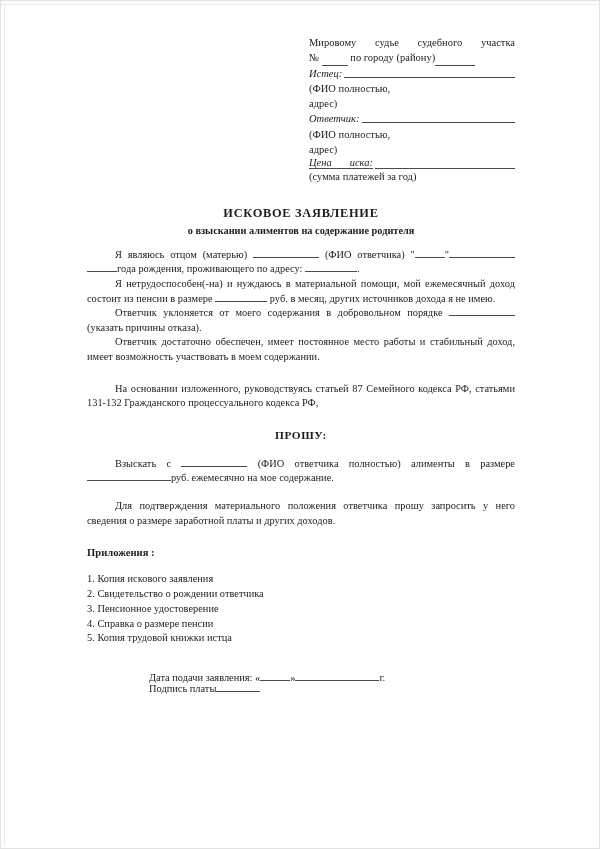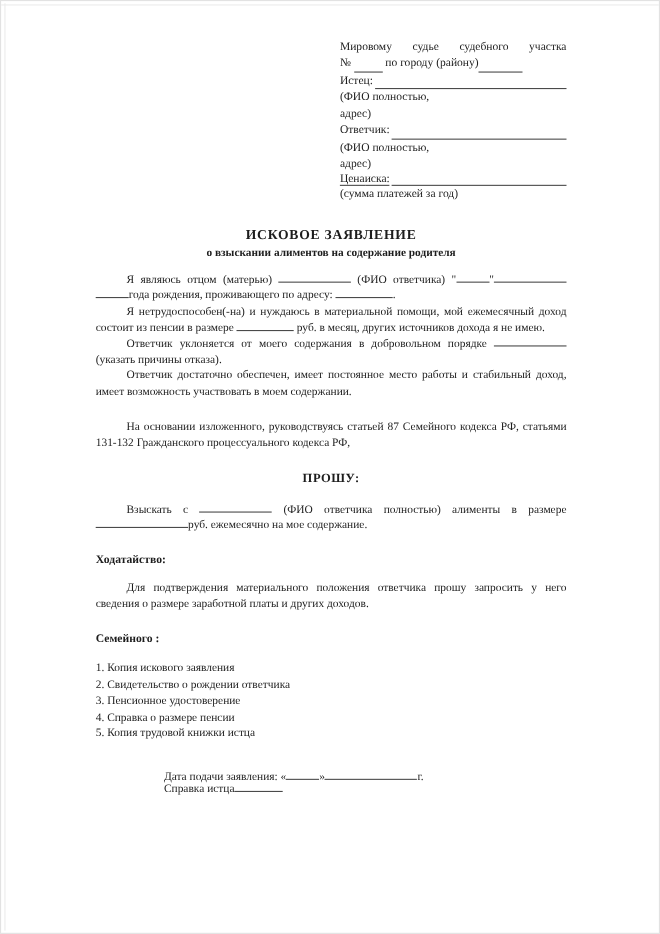--- a/index.html
+++ b/index.html
@@ -61,22 +61,22 @@
     border-bottom: 1px solid #4a4a4a;
     vertical-align: baseline;
   }
   .ul-text {
     border-bottom: 1px solid #4a4a4a;
     display: inline-block;
     line-height: 1.05;
   }
   .hdr-row {
     display: flex;
-    align-items: flex-end;
     justify-content: space-between;
+    font-style: italic;
   }
   .hdr-row .fill {
     flex: 1 1 auto;
     border-bottom: 1px solid #4a4a4a;
     margin-left: 2px;
     height: 11px;
   }
   .hdr-spread {
     display: flex;
     justify-content: space-between;
@@ -176,21 +176,21 @@
         <span>Ответчик:</span>
         <span class="fill"></span>
       </div>
 
       <div class="hdr-line hdr-spread">
         <span>(ФИО полностью,</span>
         <span>адрес)</span>
       </div>
 
       <div class="hdr-row">
-        <span class="ul-text" style="">Цена</span>
+        <span class="ul-text" style="padding-right:18px">Цена</span>
           <span class="ul-text">иска:</span>
         <span class="fill"></span>
       </div>
 
       <div class="hdr-line">(сумма платежей за год)</div>
     </div>
 
     <div class="doc-title">ИСКОВОЕ ЗАЯВЛЕНИЕ</div>
     <div class="doc-subtitle">о взыскании алиментов на содержание родителя</div>
 
@@ -224,39 +224,38 @@
 
     <div class="body-text" style="margin-top:16px">
       <p>
         <span>Взыскать с</span>
         <span class="blank-lg"></span>
         <span>(ФИО ответчика полностью) алименты в размере</span>
         <span class="blank-xl"></span><span>руб. ежемесячно на мое содержание.</span>
       </p>
     </div>
 
-    <div class="section-head">Ходатайство:</div>
 
     <div class="body-text" style="margin-top:13px">
       <p>Для подтверждения материального положения ответчика прошу запросить у него сведения о размере заработной платы и других доходов.</p>
     </div>
 
-    <div class="section-head" style="margin-top:19px">Семейного :</div>
+    <div class="section-head" style="margin-top:19px">Приложения :</div>
 
     <div class="list">
       <div>1. Копия искового заявления</div>
       <div>2. Свидетельство о рождении ответчика</div>
       <div>3. Пенсионное удостоверение</div>
       <div>4. Справка о размере пенсии</div>
       <div>5. Копия трудовой книжки истца</div>
     </div>
 
     <div class="footer-row">
       <span class="footer-left">
         <span>Дата подачи заявления: «</span><span class="blank-sm"></span><span>»</span><span class="blank-xl"></span><span>г.</span>
       </span>
       <span class="footer-right">
-        <span>Справка истца</span><span class="blank-md" style="width:44px"></span>
+        <span>Подпись платы</span><span class="blank-md" style="width:44px"></span>
       </span>
     </div>
 
   </div>
 </div>
 
 </body></html>

